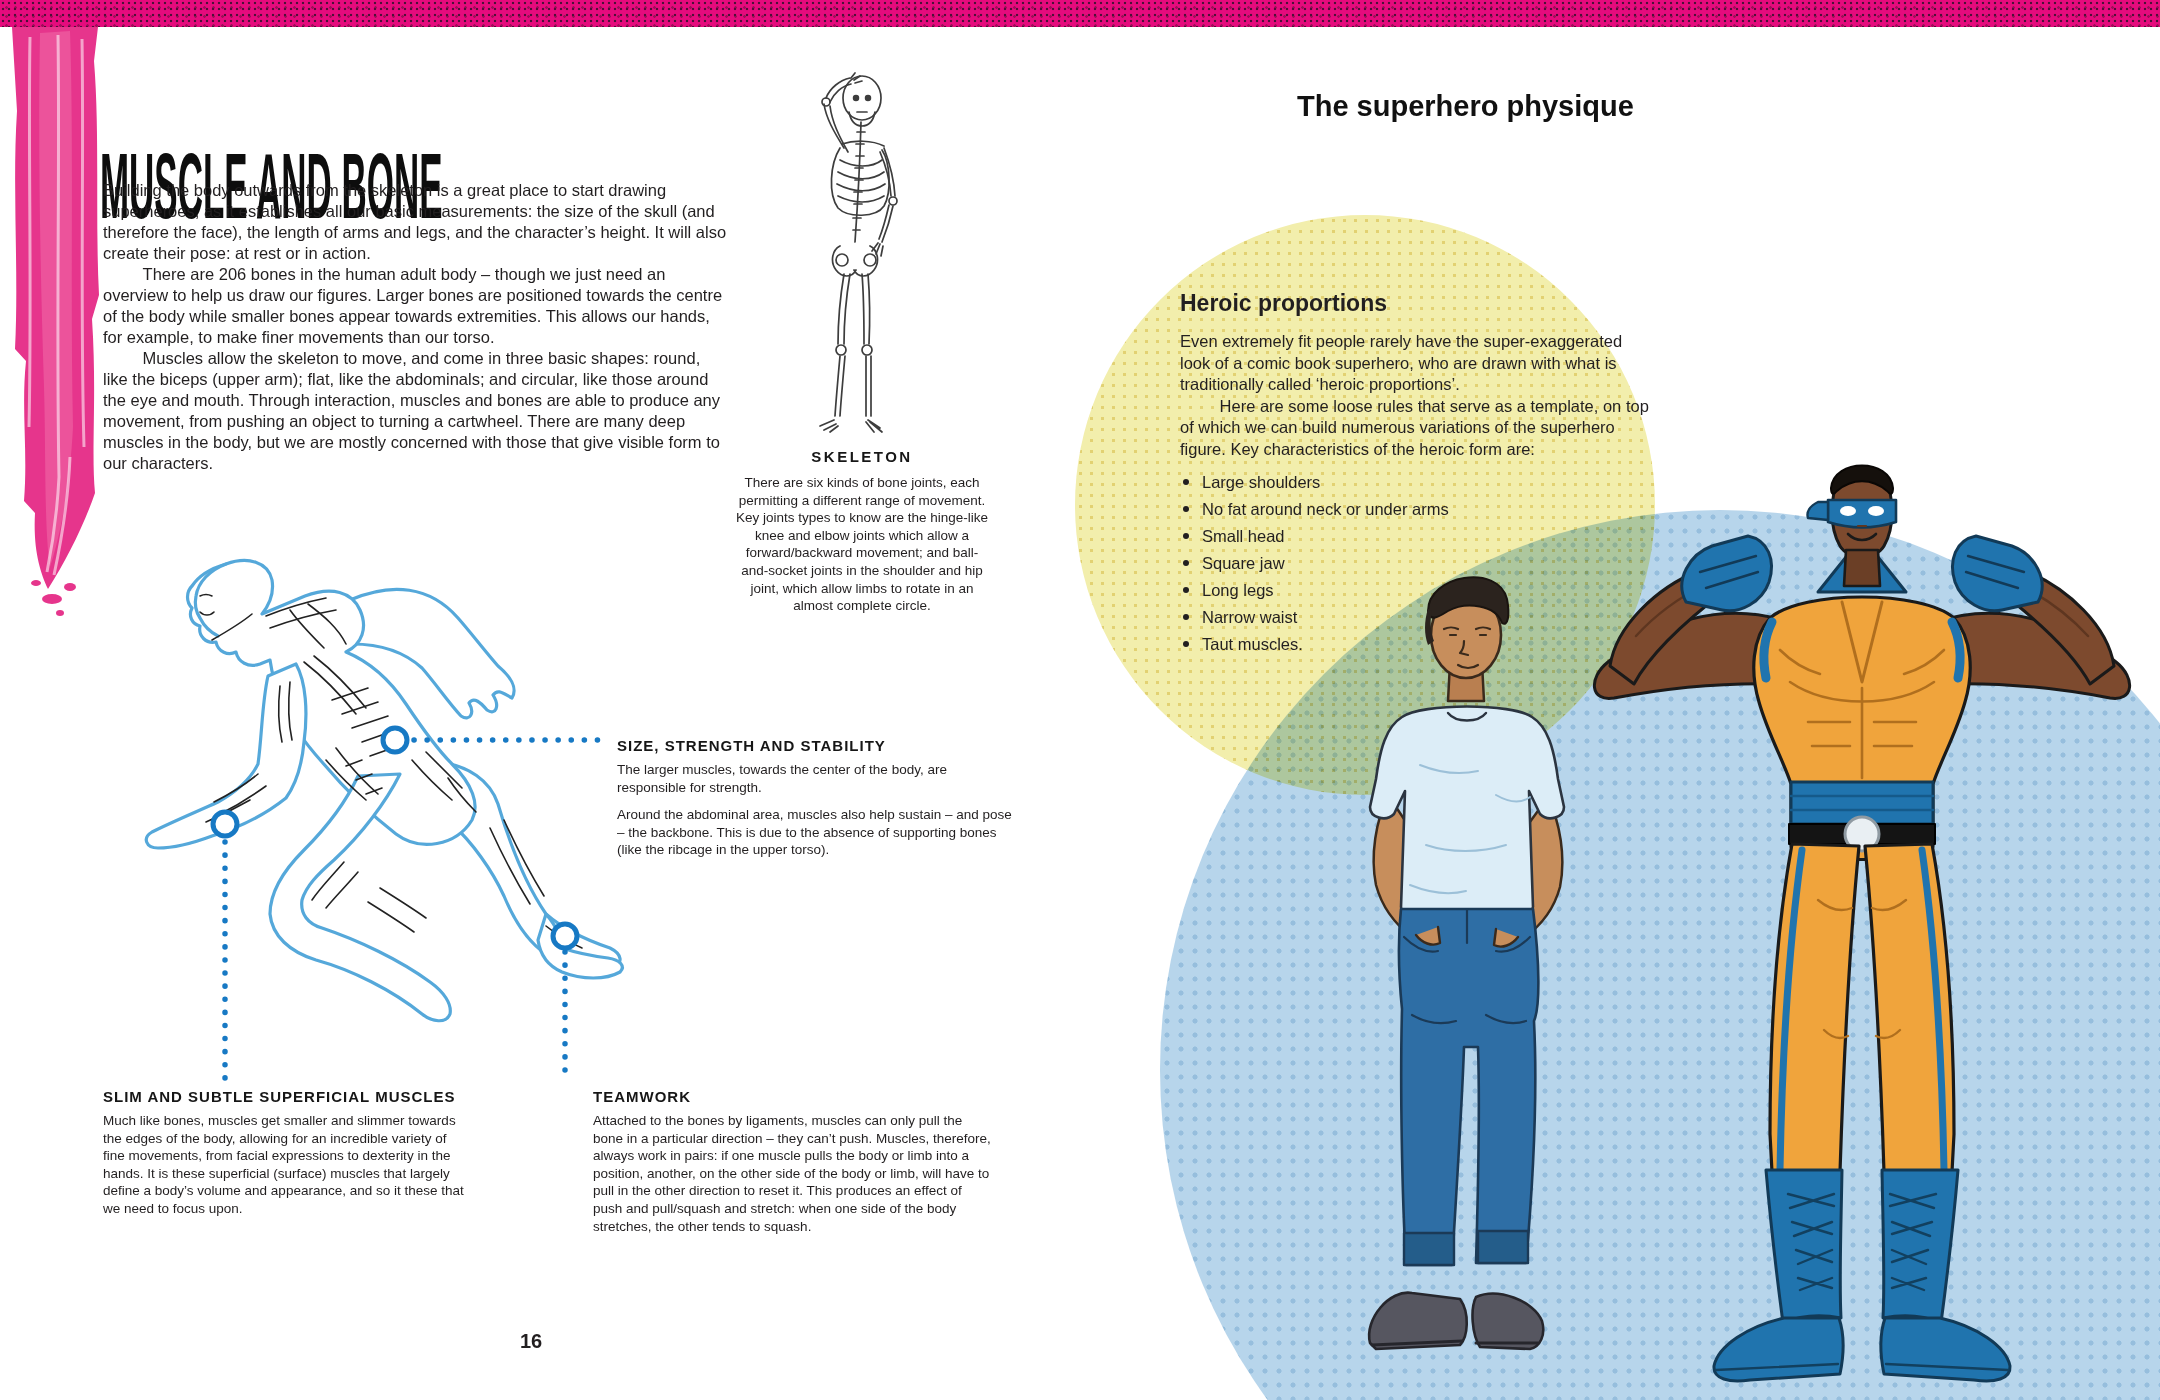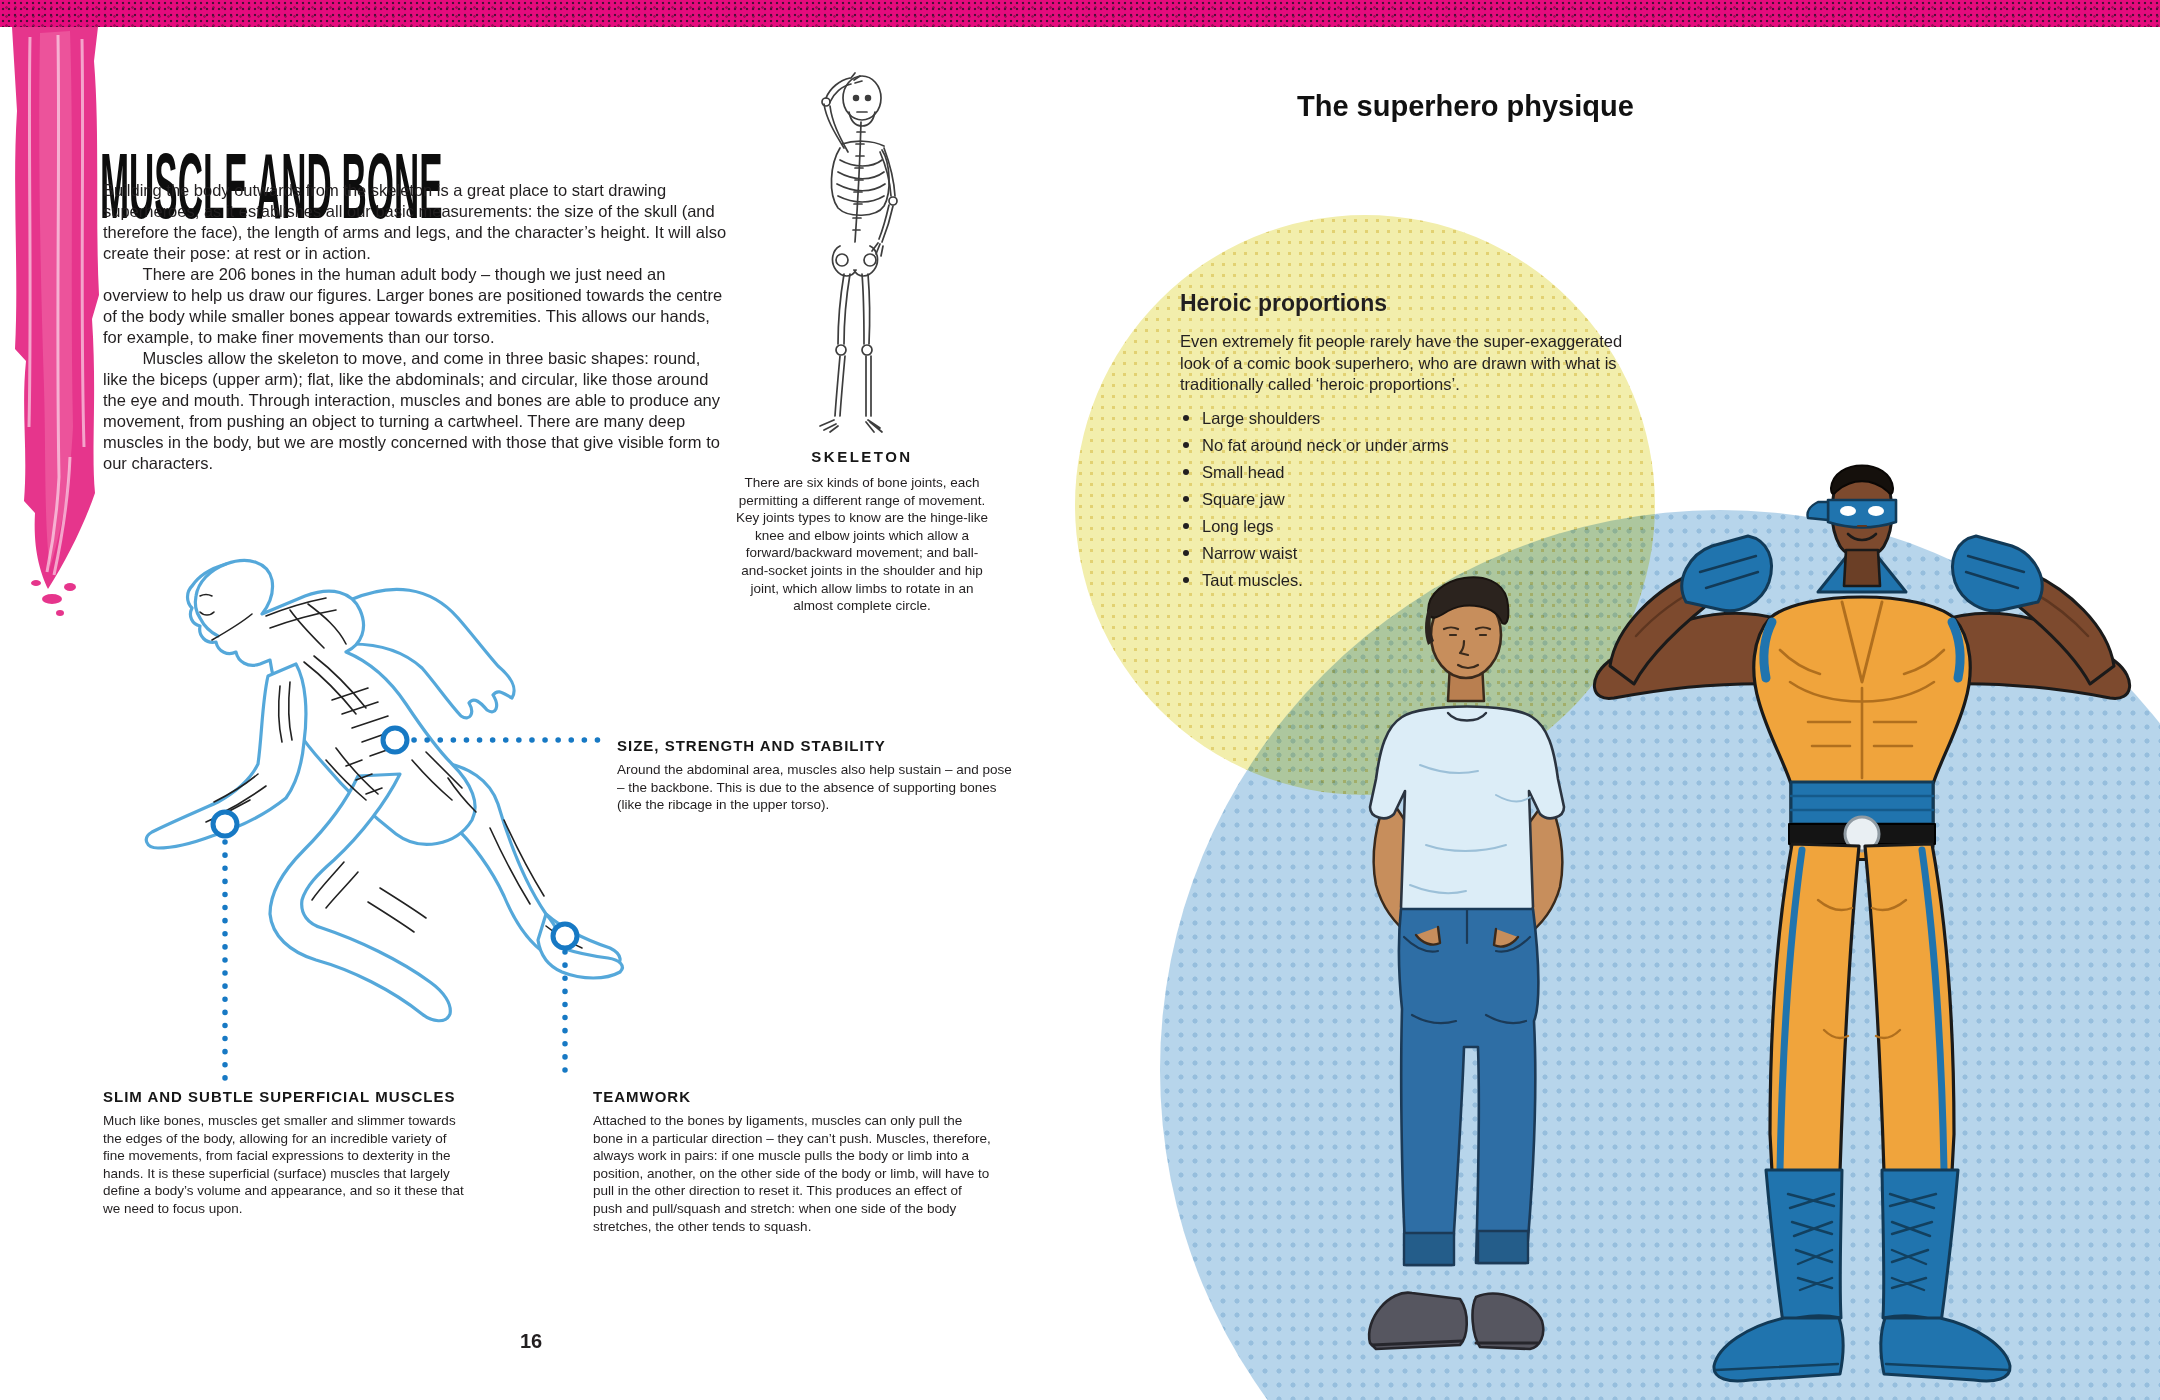--- a/index.html
+++ b/index.html
@@ -236,20 +236,21 @@
     </g>
     <g fill="#ffffff" stroke="#1779c4" stroke-width="5">
       <circle cx="395" cy="740" r="12"></circle>
       <circle cx="225" cy="824" r="12"></circle>
       <circle cx="565" cy="936" r="12"></circle>
     </g>
   </svg>
 
   <div class="co-size">
     <p class="cap-head">SIZE, STRENGTH AND STABILITY</p>
+    <p class="cap-body">The larger muscles, towards the center of the body, are responsible for strength.</p>
     <p class="cap-body">Around the abdominal area, muscles also help sustain – and pose – the backbone. This is due to the absence of supporting bones (like the ribcage in the upper torso).</p>
   </div>
 
   <div class="co-slim">
     <p class="cap-head">SLIM AND SUBTLE SUPERFICIAL MUSCLES</p>
     <p class="cap-body">Much like bones, muscles get smaller and slimmer towards the edges of the body, allowing for an incredible variety of fine movements, from facial expressions to dexterity in the hands. It is these superficial (surface) muscles that largely define a body’s volume and appearance, and so it these that we need to focus upon.</p>
   </div>
 
   <div class="co-team">
     <p class="cap-head">TEAMWORK</p>
@@ -259,20 +260,21 @@
   <div class="pagenum">16</div>
 
   <div class="blue-circle"></div>
   <div class="yellow-circle"></div>
 
   <h2 class="rp-head">The superhero physique</h2>
 
   <div class="heroic">
     <h3>Heroic proportions</h3>
     <p>Even extremely fit people rarely have the super-exaggerated look of a comic book superhero, who are drawn with what is traditionally called ‘heroic proportions’.</p>
+    <p class="indent">Here are some loose rules that serve as a template, on top of which we can build numerous variations of the superhero figure. Key characteristics of the heroic form are:</p>
     <ul>
       <li>Large shoulders</li>
       <li>No fat around neck or under arms</li>
       <li>Small head</li>
       <li>Square jaw</li>
       <li>Long legs</li>
       <li>Narrow waist</li>
       <li>Taut muscles.</li>
     </ul>
   </div>

